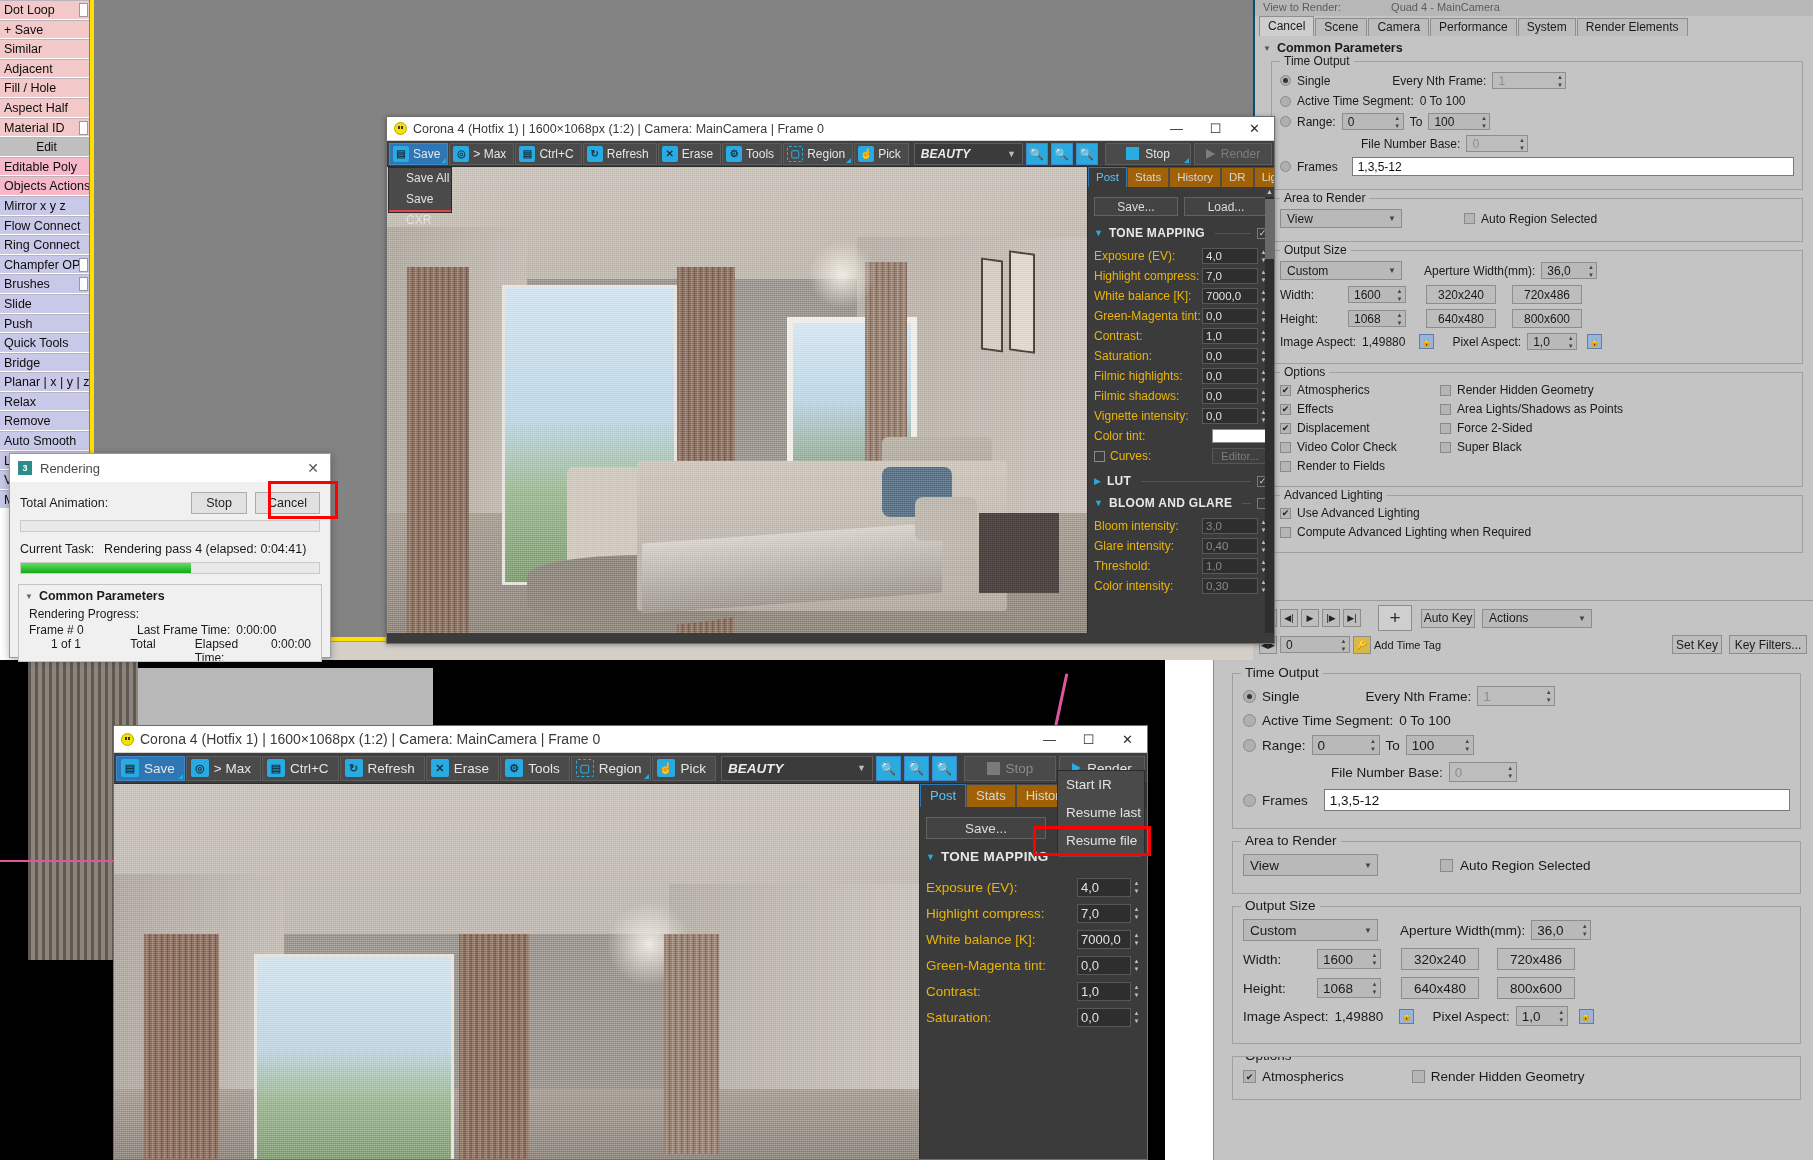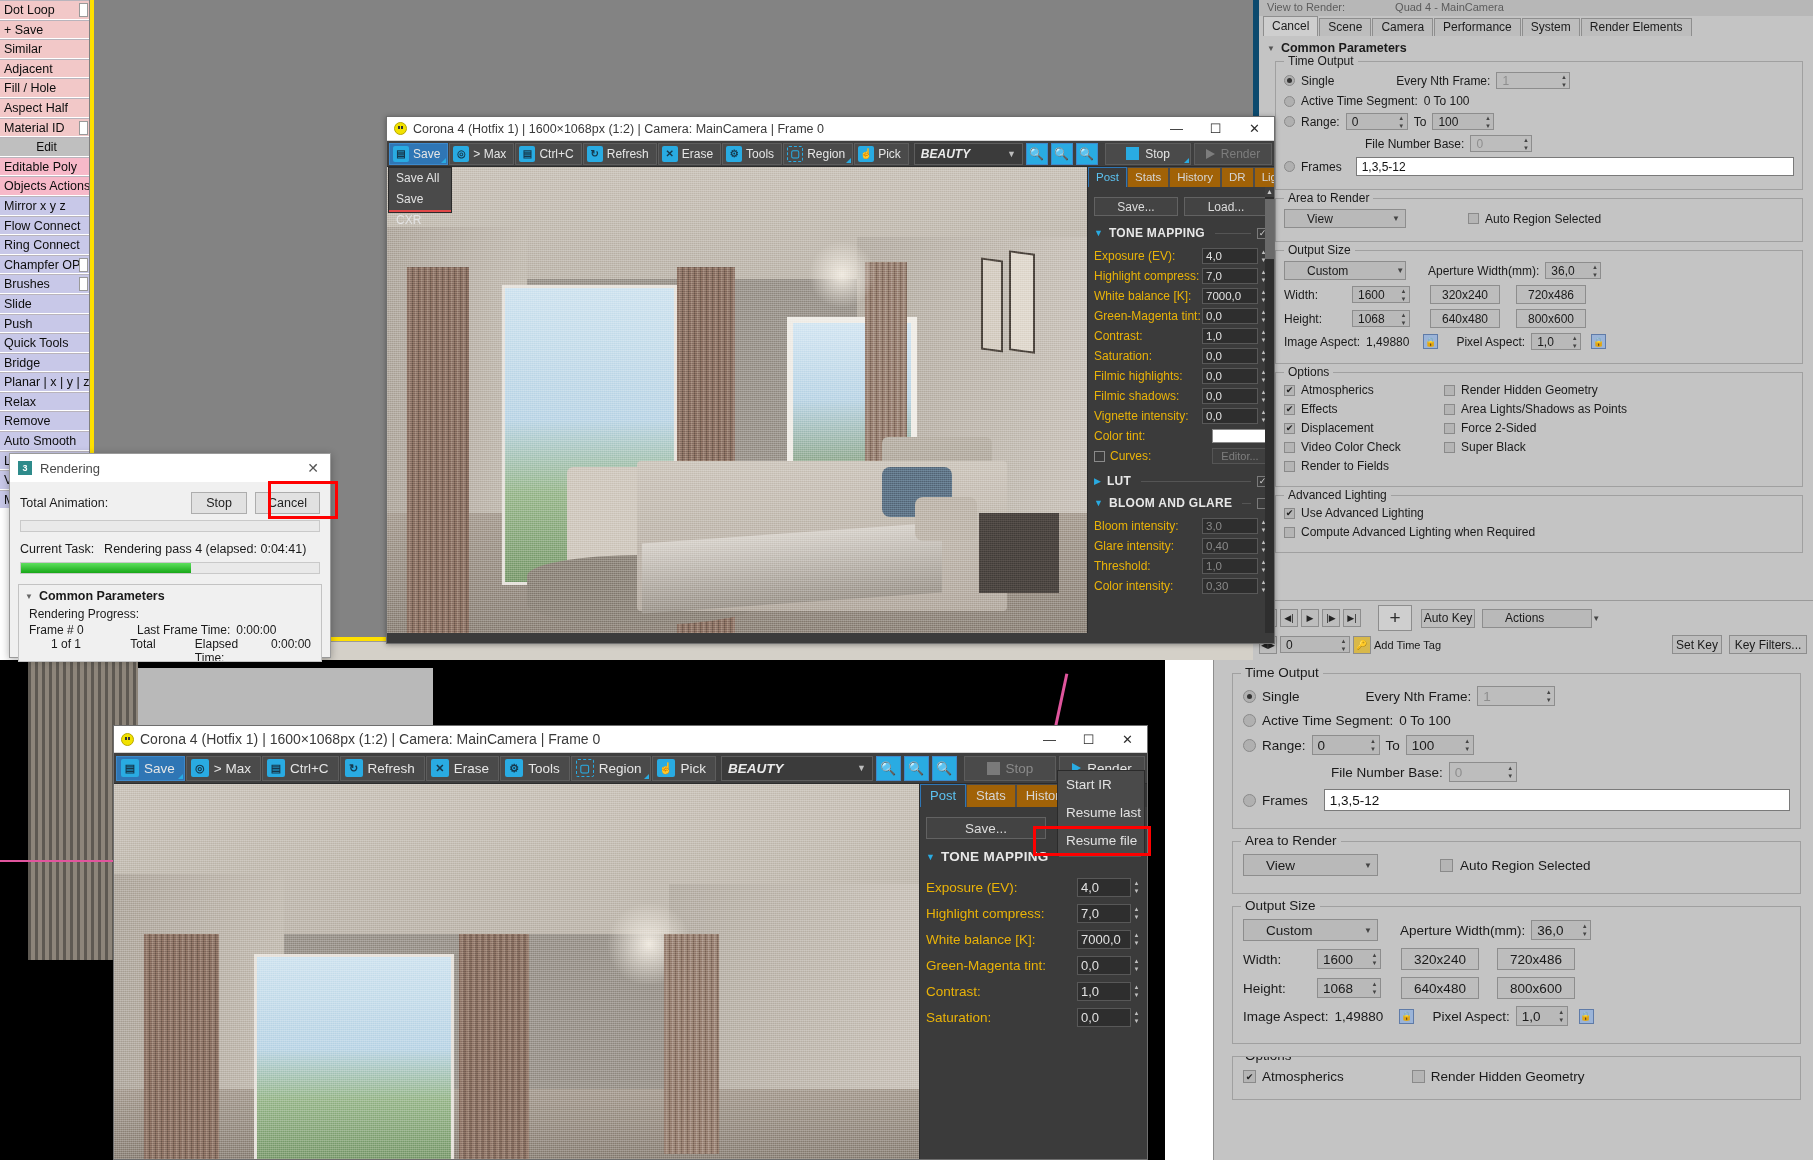--- a/index.html
+++ b/index.html
@@ -142,21 +142,21 @@
   }
   .tri { width:0;height:0;border-left:9px solid #7d7d7d;border-top:5px solid transparent;border-bottom:5px solid transparent; }
   .tri.on { border-left-color:#29abe2; }
 
   
   #save-menu {
     position:absolute; left: 1px; top: 50px; width: 64px; z-index: 90;
     background:#4a4a4a; border:1px solid #2b2b2b;
   }
   #save-menu .mi {
-    height: 21px; line-height:21px; padding-left:7px; color:#e2e2e2; font-size:12px;
+    height: 21px; line-height:21px; padding-left:17px; color:#e2e2e2; font-size:12px;
   }
   #save-menu-underline { height:2px; background:#e04848; }
 
   
   .vfb-body { display:flex; height: 466px; }
   .vfb-image {
     width: 700px; height: 466px; position: relative; overflow:hidden;
     background: #9a948c;
   }
   .vfb-panel {
@@ -292,21 +292,21 @@
   .rd-gridrow { display:flex; }
   .rd-gridrow .c1 { width:108px; } .rd-gridrow .c2 { width:70px; }
   #cancel-highlight {
     position:absolute; left:258px; top:27px; width:70px; height:38px;
     border:3px solid #ff0000; z-index: 120; pointer-events:none;
   }
 
   
   #cmd-panel {
     right: 0; top: 0; width: 560px; height: 660px; background:#c4c4c4;
-    border-left:6px solid #0c4a6e; z-index: 30;
+    border-left:2px solid #0c4a6e; z-index: 30;
   }
   #cmd-panel-top {
     height: 16px; background:#b7b7b7; font-size:11px; color:#5c5c5c; padding-left:8px; line-height:15px;
     display:flex; gap:50px;
   }
   .rs-tabs { display:flex; height:20px; padding-left:4px; background:#c4c4c4; align-items:flex-end; }
   .rs-tab { padding:0 8px; height:18px; line-height:17px; font-size:12px; color:#1c1c1c;
     background:#bdbdbd; border:1px solid #8e8e8e; border-bottom:none; margin-right:1px; }
   .rs-tab.active { background:#cecece; height:20px; line-height:19px; }
   .rs-body { padding: 5px 8px; }
@@ -329,21 +329,21 @@
   .spinbox {
     height:17px; background:#b9b9b9; border:1px solid #8d8d8d; display:flex; align-items:center;
     font-size:12px; color:#1a1a1a; padding-left:5px; min-width:50px;
   }
   .spinbox.dim { color:#8e8e8e; background:#bdbdbd; }
   .spinbox .sp { margin-left:auto; width:11px; display:flex; flex-direction:column; }
   .spinbox .sp i { font-style:normal;font-size:6px;line-height:8px;text-align:center;color:#444; }
   .txtbox { height:19px; background:#ffffff; border:1px solid #7a7a7a; font-size:12px; color:#111;
     padding-left:5px; line-height:18px; }
   .dd { height:19px; background:#b9b9b9; border:1px solid #8d8d8d; font-size:12px; color:#1a1a1a;
-    padding-left:22px; display:flex; align-items:center;gap:48px; }
+    padding-left:6px; display:flex; align-items:center;gap:48px; }
   .dd .caret { margin-left:auto; margin-right:5px; font-size:8px; color:#444; }
   .pbtn { height:19px; background:#bdbdbd; border:1px solid #8d8d8d; font-size:12px; color:#1a1a1a;
     display:flex;align-items:center;justify-content:center; }
   .lockico { width:15px;height:15px; background:#9bb4d8; border:1px solid #5f7ba8; color:#1b2c47;
     font-size:9px; display:flex;align-items:center;justify-content:center; }
 
   
   #max-timebar {
     left: 1253px; top: 600px; width: 560px; height: 60px; z-index: 31;
     background:#c4c4c4; border-top:1px solid #9a9a9a;

